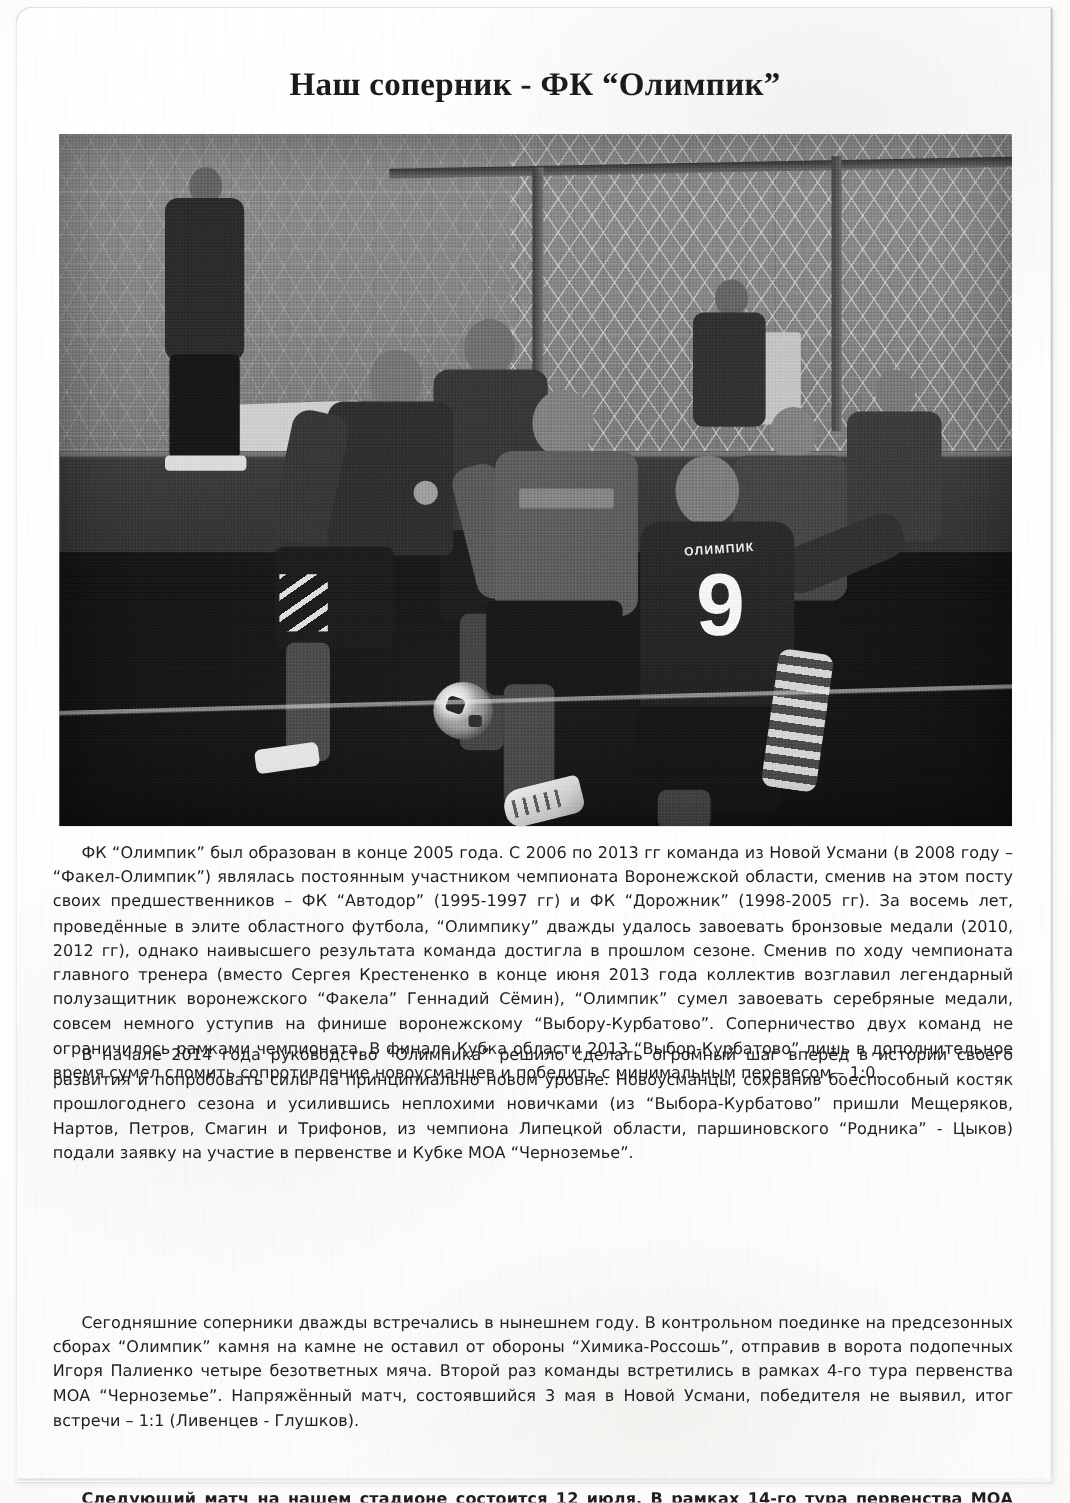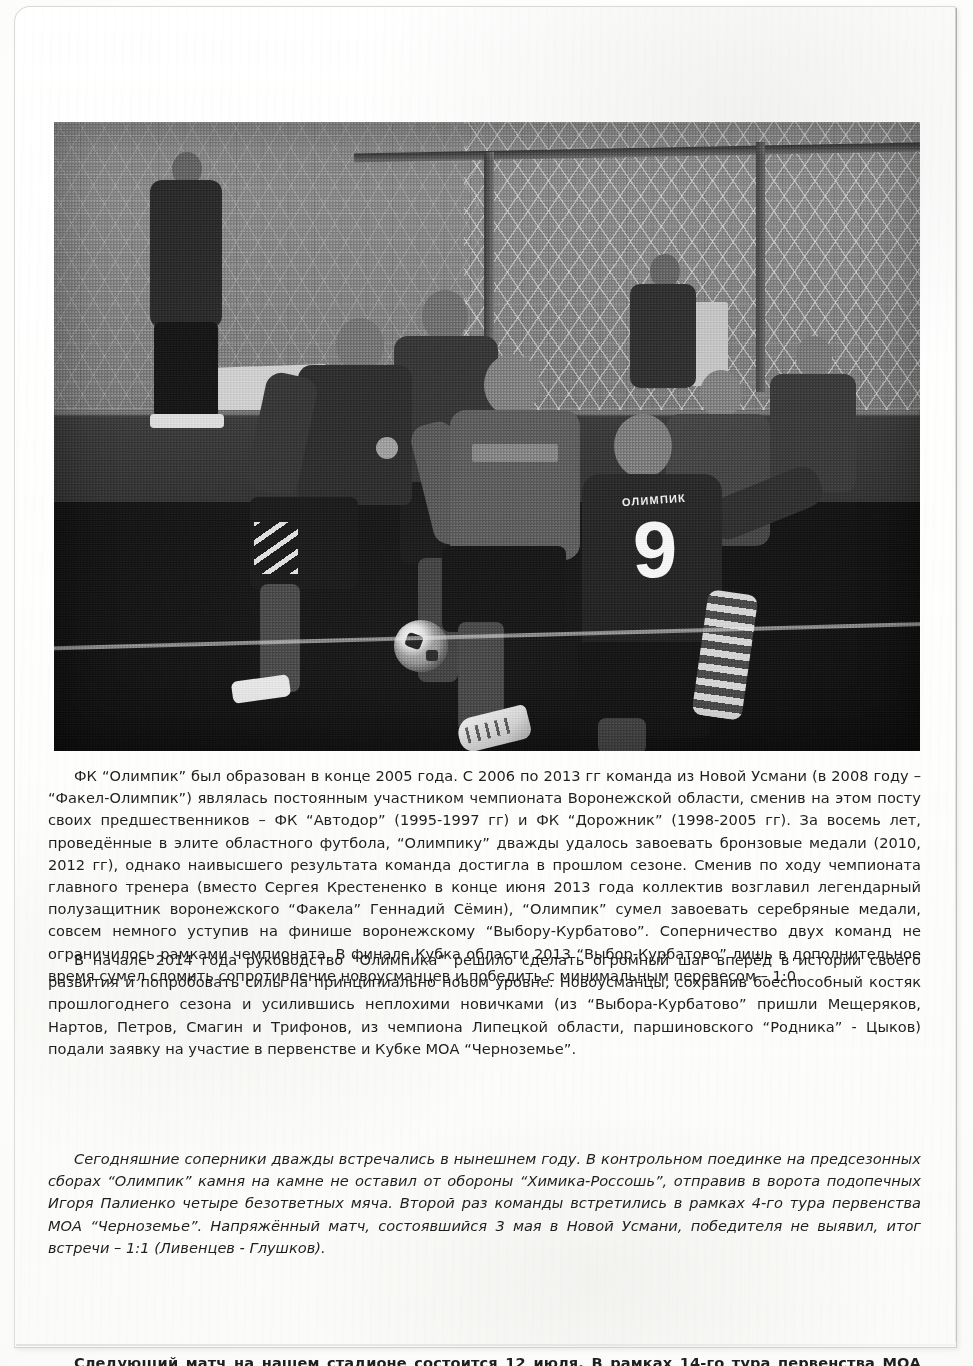--- a/index.html
+++ b/index.html
@@ -287,34 +287,35 @@
     color: #1f1f1f;
     text-align: justify;
     text-indent: 26px;
   }
   .para.bold {
     font-weight: bold;
     letter-spacing: 0.1px;
   }
   #p1 { top: 765px; }
   #p2 { top: 949px; }
-  #p3 { top: 1148px; font-style: italic; }
+  #p3 { top: 1192px; }
   #p4 { top: 1352px; }
 </style>
 </head>
 <body>
 
 <div id="page">
   <div id="sheet"></div>
   <div id="edge-right"></div>
   <div id="edge-bottom"></div>
 </div>
 
 <div id="content">
 
+  <div id="title">Наш соперник - ФК “Олимпик”</div>
 
   <div id="photo">
     <div class="ph" id="wall"></div>
     <div class="ph" id="net2"></div>
     <div class="ph" id="net"></div>
     <div class="ph" id="crossbar"></div>
     <div class="ph" id="post-left"></div>
     <div class="ph" id="post-right"></div>
 
     <div class="ph" id="whitepanel"></div>

